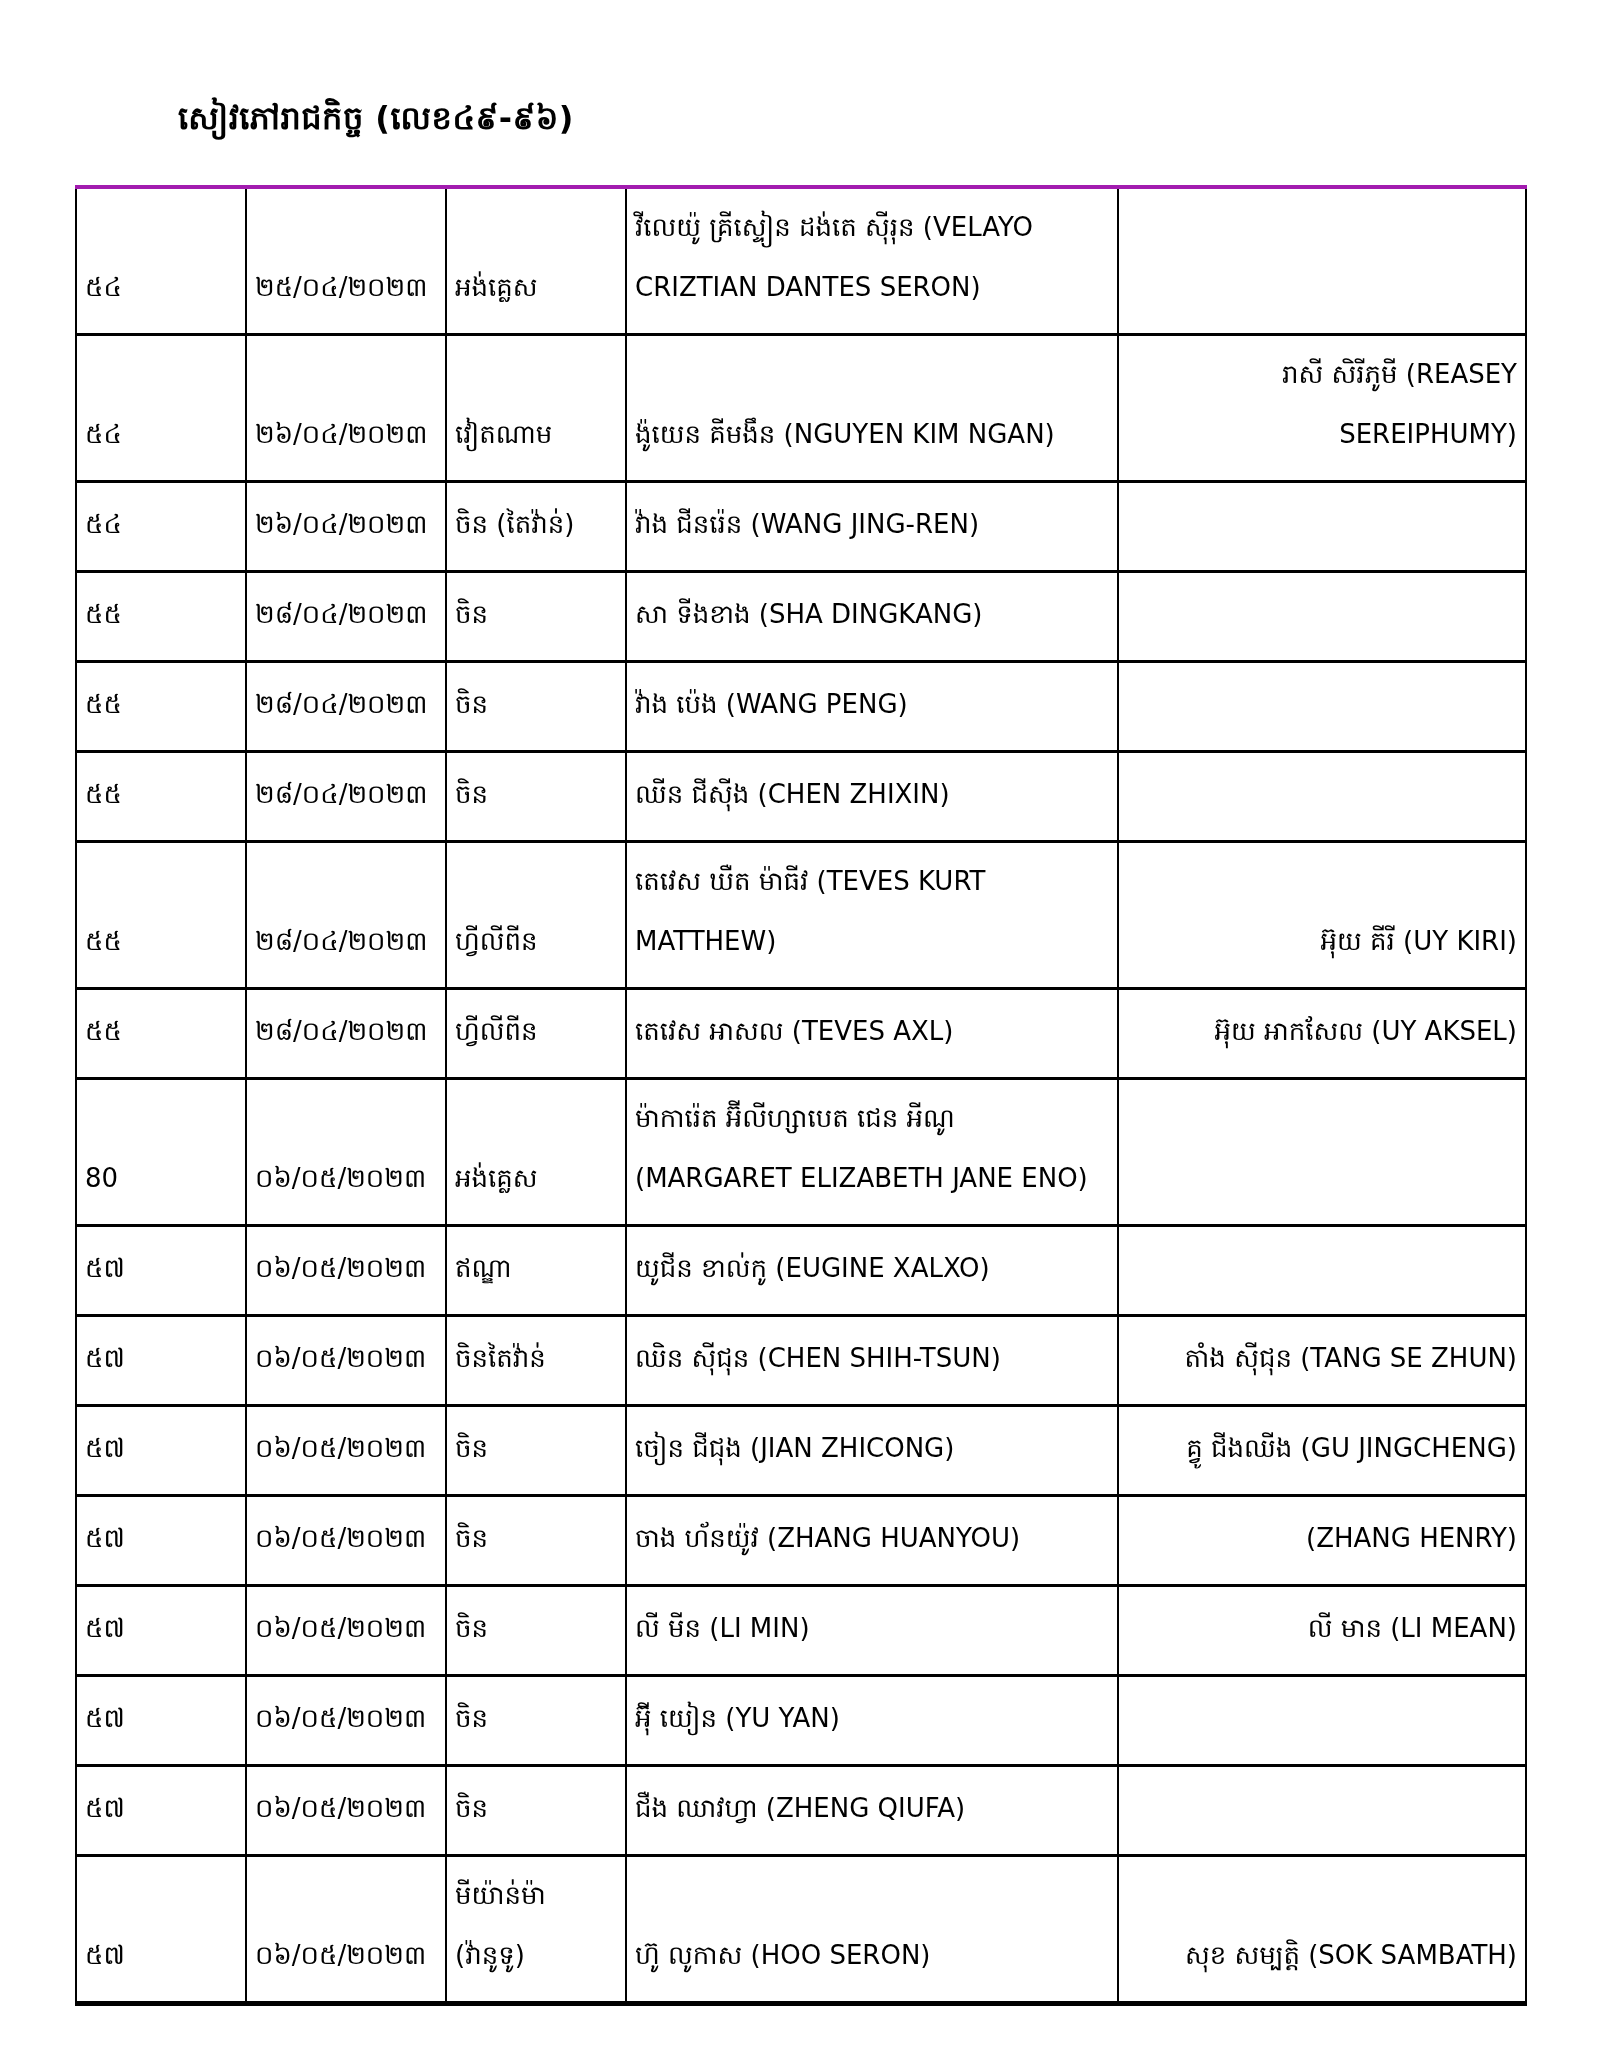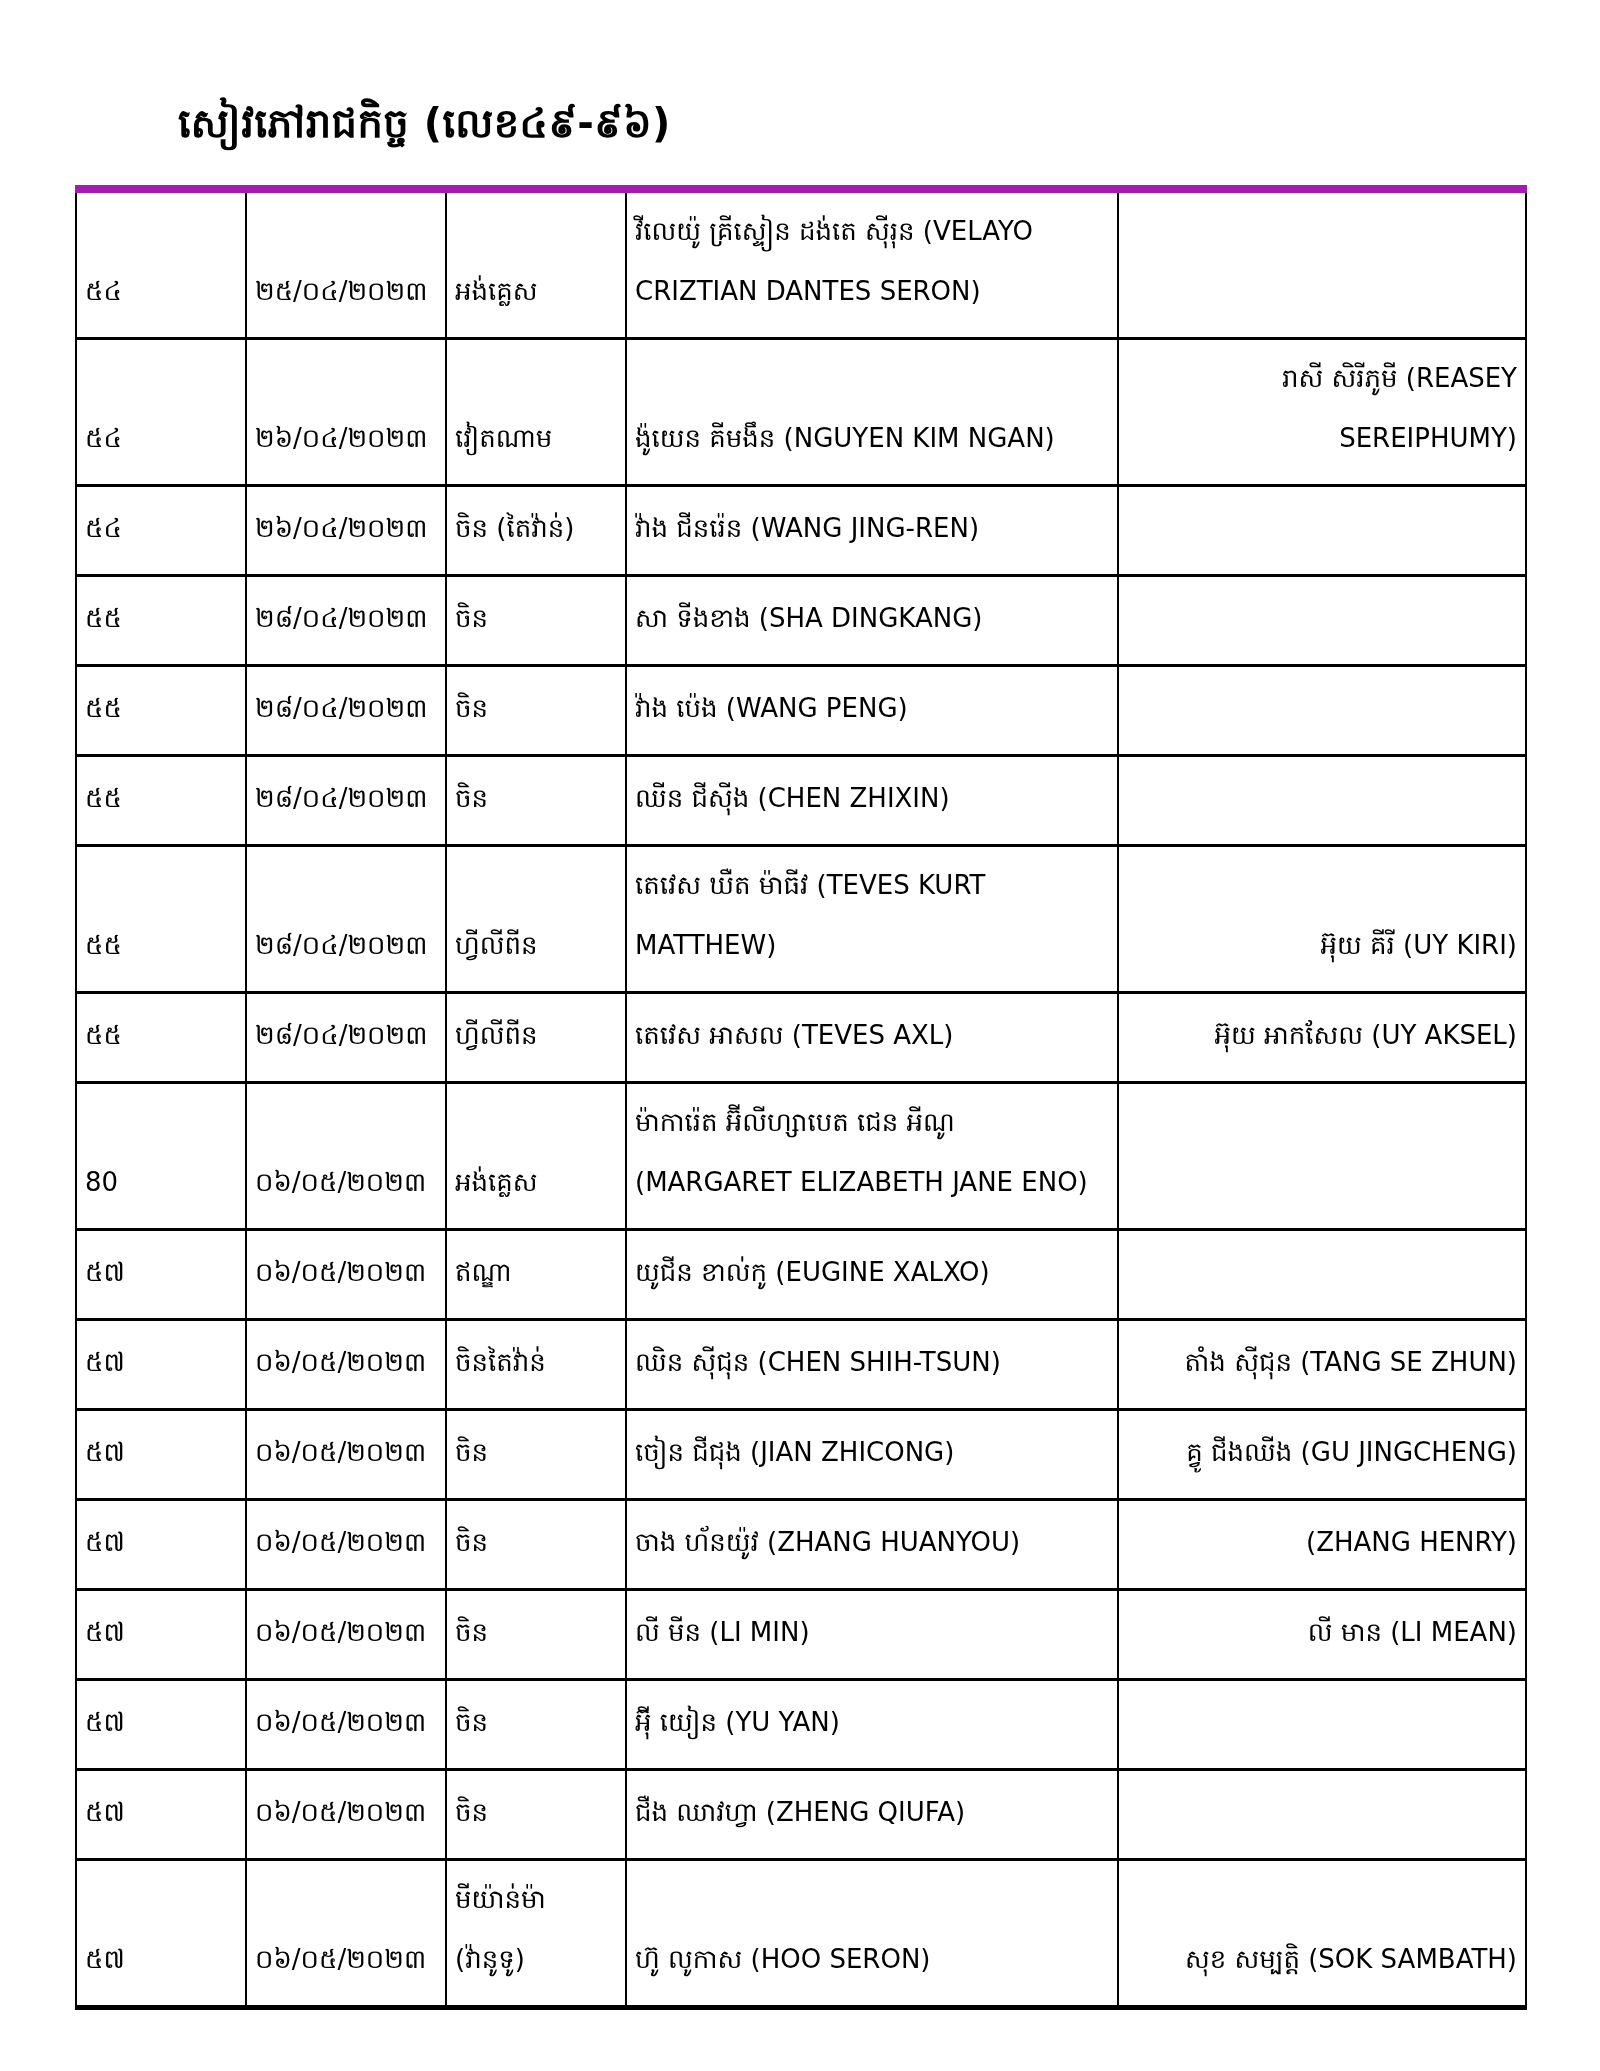--- a/index.html
+++ b/index.html
@@ -13,21 +13,21 @@
     position: relative;
     width: 1600px;
     min-height: 2071px;
     background: #ffffff;
     overflow: hidden;
   }
   .title {
     position: absolute;
     left: 178px;
     top: 98px;
-    font-size: 40px;
+    font-size: 32px;
     font-weight: bold;
     letter-spacing: 0.5px;
     white-space: nowrap;
   }
   table.gazette {
     position: absolute;
     left: 75px;
     top: 185px;
     width: 1450px;
     border-collapse: collapse;
@@ -42,21 +42,21 @@
     font-size: 26px;
     line-height: 60px;
     word-wrap: break-word;
     overflow-wrap: break-word;
   }
   table.gazette tr {
     height: 90px;
   }
   
   table.gazette tr:first-child td {
-    border-top: 8px solid #a21caf;
+    border-top: 4px solid #a21caf;
   }
   table.gazette tr:last-child td {
     border-bottom-width: 5px;
   }
   td.c-no   { text-align: left; padding-right: 4px; padding-left: 4px; }
   td.c-date { padding-left: 6px; white-space: nowrap; margin-top: 32px; }
   td.c-nat  { padding-left: 6px; }
   td.c-name { padding-left: 10px; }
   td.c-other{ padding-left: 10px; text-align: right; }
 </style>

